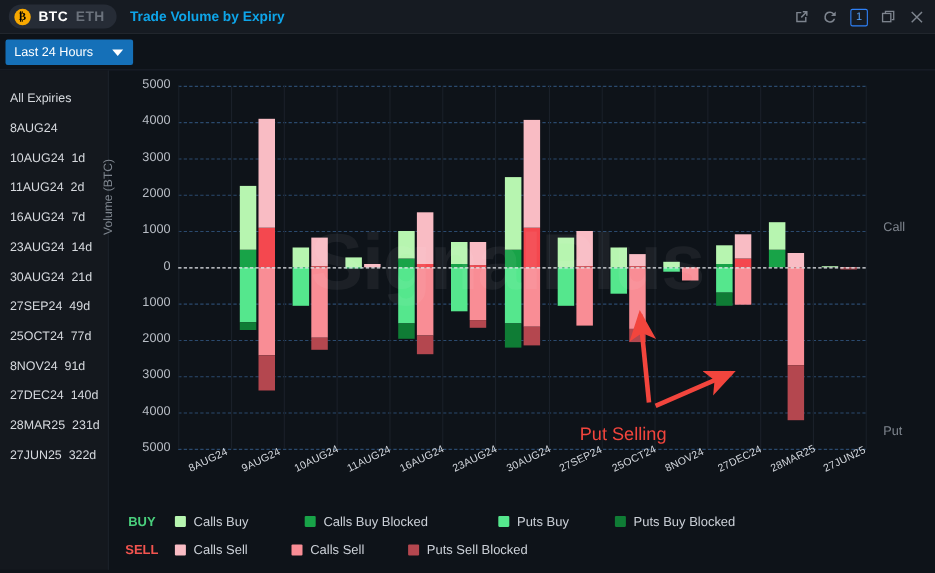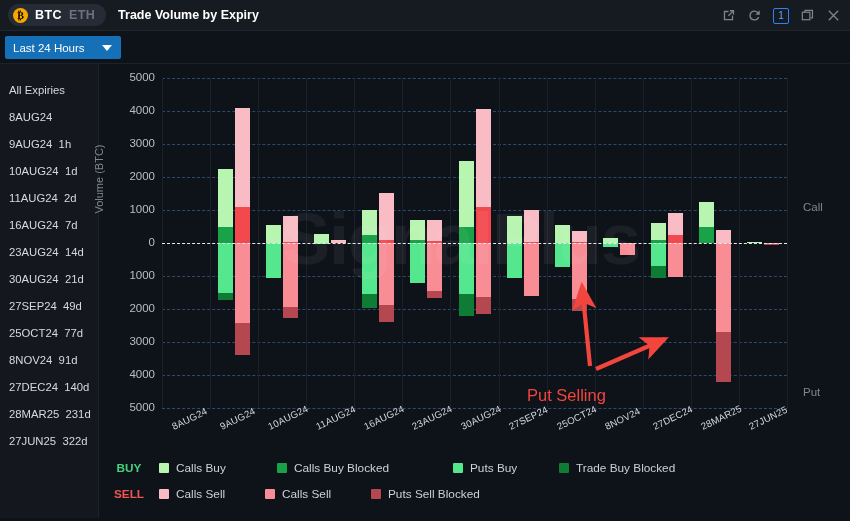--- a/index.html
+++ b/index.html
@@ -23,21 +23,21 @@
     height: 22px; padding: 0 11px 0 5px; margin-left: 8px;
   }
   .btc-coin {
     width: 15px; height: 15px; border-radius: 50%;
     background: #f7a800; color: #000;
     font-size: 10px; font-weight: bold; line-height: 15px; text-align: center;
     font-family: "Liberation Serif", serif;
   }
   .asset-active { color: #ffffff; font-size: 12.5px; font-weight: bold; letter-spacing: .4px; }
   .asset-inactive { color: #6b727c; font-size: 12.5px; font-weight: bold; letter-spacing: .4px; }
-  .panel-title { color: #ffffff; font-size: 12.5px; font-weight: bold; margin-left: 12px; }
+  .panel-title { color: #0ea5e9; font-size: 12.5px; font-weight: bold; margin-left: 12px; }
   .tb-icons {
     position: absolute; right: 9px; top: 0; height: 31px;
     display: flex; align-items: center; gap: 11px;
   }
   .tb-ic { width: 15px; height: 15px; color: #7d848e; cursor: pointer; display:block; }
   .tb-badge {
     width: 16px; height: 16px; border: 1px solid #2f81f7; border-radius: 2px;
     color: #58a6ff; font-size: 10px; line-height: 14px; text-align: center; cursor: pointer;
   }
 
@@ -112,21 +112,21 @@
   }
 
   .annot-text {
     position: absolute; color: #f2453d; font-size: 16.5px; white-space: nowrap;
   }
   svg.annot { position: absolute; left: 0; top: 0; width: 751px; height: 457px;
               pointer-events: none; overflow: visible; }
 
   
   .legend { position: absolute; left: 99px; top: 455px; width: 751px; height: 66px; }
-  .lg-row { position: absolute; left: 0; width: 751px; height: 26px; display: flex; align-items: center; }
+  .lg-row { position: absolute; left: 0; width: 751px; height: 26px; display: flex; align-items: flex-end; }
   .lg-head { width: 60px; text-align: center; font-size: 11.8px; font-weight: bold; }
   .lg-item { display: flex; align-items: center; gap: 7px; cursor: pointer; }
   .sw { width: 10px; height: 10px; border-radius: 1px; }
   .lg-lab { color: #ccd1d8; font-size: 11.8px; }
 </style>
 </head>
 <body>
 
 <div id="app">
 
@@ -160,21 +160,20 @@
   <div class="toolbar">
     <div class="range-select">
       <span>Last 24 Hours</span>
       <span class="caret"></span>
     </div>
   </div>
 
   <div class="sidebar" id="sidebar">
       <div class="sb-item"><span>All Expiries</span></div>
       <div class="sb-item"><span>8AUG24</span></div>
-      <div class="sb-item"><span>9AUG24</span><span class="days">&nbsp; 1h</span></div>
       <div class="sb-item"><span>10AUG24</span><span class="days">&nbsp; 1d</span></div>
       <div class="sb-item"><span>11AUG24</span><span class="days">&nbsp; 2d</span></div>
       <div class="sb-item"><span>16AUG24</span><span class="days">&nbsp; 7d</span></div>
       <div class="sb-item"><span>23AUG24</span><span class="days">&nbsp; 14d</span></div>
       <div class="sb-item"><span>30AUG24</span><span class="days">&nbsp; 21d</span></div>
       <div class="sb-item"><span>27SEP24</span><span class="days">&nbsp; 49d</span></div>
       <div class="sb-item"><span>25OCT24</span><span class="days">&nbsp; 77d</span></div>
       <div class="sb-item"><span>8NOV24</span><span class="days">&nbsp; 91d</span></div>
       <div class="sb-item"><span>27DEC24</span><span class="days">&nbsp; 140d</span></div>
       <div class="sb-item"><span>28MAR25</span><span class="days">&nbsp; 231d</span></div>
@@ -424,21 +423,21 @@
         <div class="lg-item" style="margin-left: 40px; min-width: 148px;">
           <span class="sw" style="background: rgb(24, 163, 72);"></span>
           <span class="lg-lab">Calls Buy Blocked</span>
         </div>
         <div class="lg-item" style="margin-left: 28px; min-width: 78px;">
           <span class="sw" style="background: rgb(85, 231, 141);"></span>
           <span class="lg-lab">Puts Buy</span>
         </div>
         <div class="lg-item" style="margin-left: 28px; min-width: 148px;">
           <span class="sw" style="background: rgb(15, 124, 53);"></span>
-          <span class="lg-lab">Trade Buy Blocked</span>
+          <span class="lg-lab">Puts Buy Blocked</span>
         </div>
       </div>
     <div class="lg-row" id="lg-sell" style="top:26px;">
         <div class="lg-head" style="color: rgb(242, 84, 79);">SELL</div>
         <div class="lg-item" style="margin-left: 0px; min-width: 78px;">
           <span class="sw" style="background: rgb(249, 188, 196);"></span>
           <span class="lg-lab">Calls Sell</span>
         </div>
         <div class="lg-item" style="margin-left: 28px; min-width: 78px;">
           <span class="sw" style="background: rgb(249, 141, 149);"></span>

